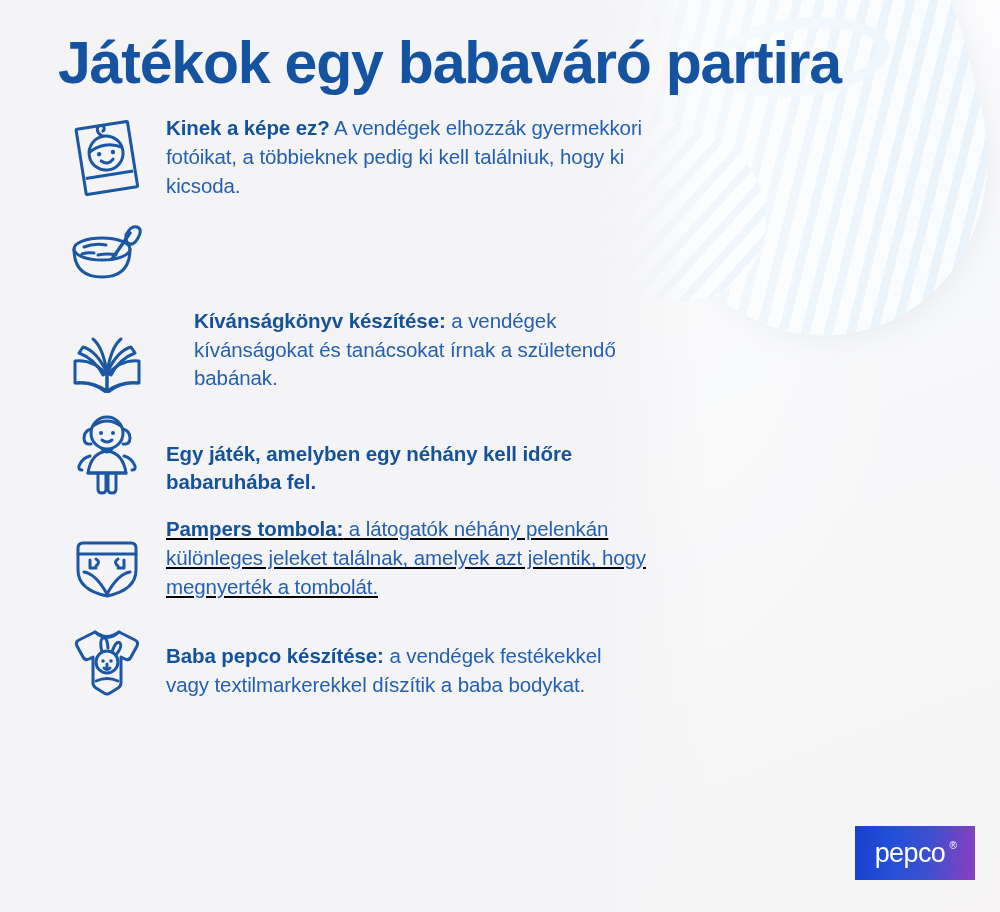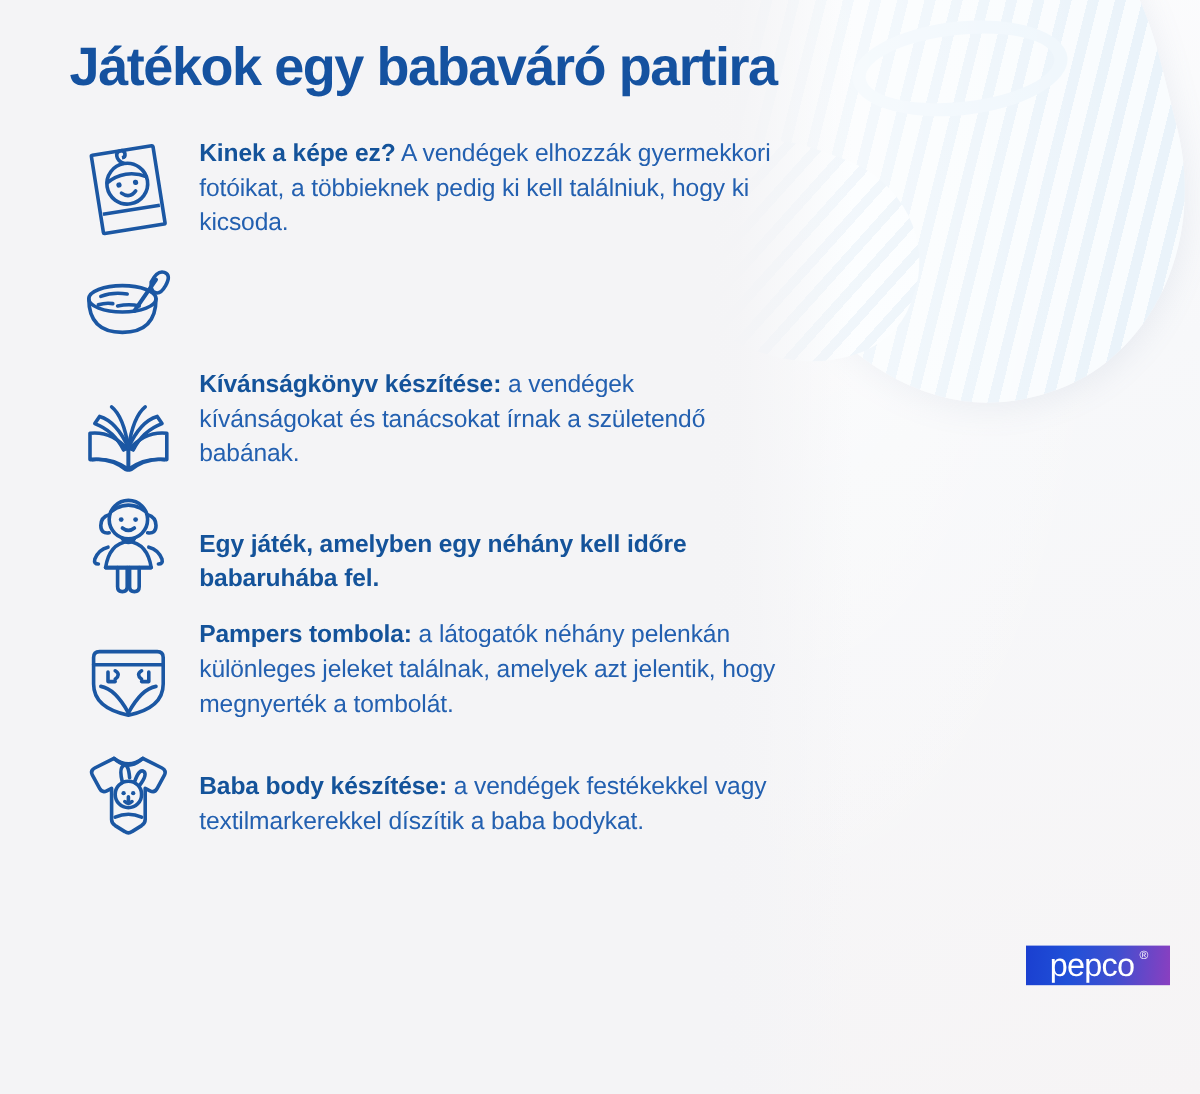--- a/index.html
+++ b/index.html
@@ -48,21 +48,21 @@
   }
   .photo-grain {
     position:absolute; inset:0;
     background:radial-gradient(ellipse at 20% 10%, rgba(255,255,255,.55), rgba(255,255,255,0) 60%);
     pointer-events:none;
   }
 
   
   .headline {
     position:absolute; left:58px; top:32px;
-    font-size:45px;
+    font-size:59px;
     font-weight:700;
     color:#1552A0;
     letter-spacing:-1.2px;
     line-height:1.06;
     white-space:nowrap;
     z-index:50;
   }
 
   
   .list { position:absolute; left:48px; top:112px; width:600px; z-index:50; }
@@ -79,30 +79,30 @@
     color:#2360B0;
     font-weight:400;
     letter-spacing:-.1px;
   }
   .txt b { font-weight:700; color:#14539A; }
   .txt.all-bold { font-weight:700; color:#14539A; }
 
   
   .row-1 .icon-cell { padding-top:4px; }
   .row-2 { margin-top:16px; }
-  .row-3 { margin-top:14px; }
+  .row-3 { margin-top:14px;gap:28px; }
   .row-4 { margin-top:14px; }
-  .row-5 { margin-top:16px; }
+  .row-5 { margin-top:16px;text-decoration:underline; }
   .row-6 { margin-top:18px; }
 
   svg.icon { display:block; }
 
   
   .pepco {
-    position:absolute; left:855px; top:788px; width:120px; height:33px;
+    position:absolute; left:855px; top:826px; width:120px; height:54px;
     background:linear-gradient(95deg,#1a3fd0 0%,#2050d8 30%,#3f4fd0 62%,#8a3fc0 100%);
     display:flex; align-items:center; justify-content:center;
     z-index:60;
   }
   .pepco-text {
     color:#ffffff;
     font-size:27px;
     font-weight:400;
     letter-spacing:-.6px;
     line-height:1;
@@ -252,21 +252,21 @@
             <path d="M45 28 q4 -12 8 -9 q3 3 -4 12"></path>
             <circle cx="36" cy="37" r="1.8" fill="#1B57A3" stroke="none"></circle>
             <circle cx="44" cy="37" r="1.8" fill="#1B57A3" stroke="none"></circle>
             <path d="M40 40 v3"></path>
             <path d="M37 44 q3 3 6 0"></path>
           </g>
         </svg>
       </div>
       <div class="txt-cell">
         <div class="txt">
-          <b>Baba body készítése:</b><span> a vendégek festékekkel vagy textilmarkerekkel díszítik a baba bodykat.</span>
+          <b>Baba pepco készítése:</b><span> a vendégek festékekkel vagy textilmarkerekkel díszítik a baba bodykat.</span>
         </div>
       </div>
     </div>
 
   </div>
 
   <div class="pepco">
     <div class="pepco-text">pepco<span class="pepco-reg">®</span>
     </div>
   </div>

